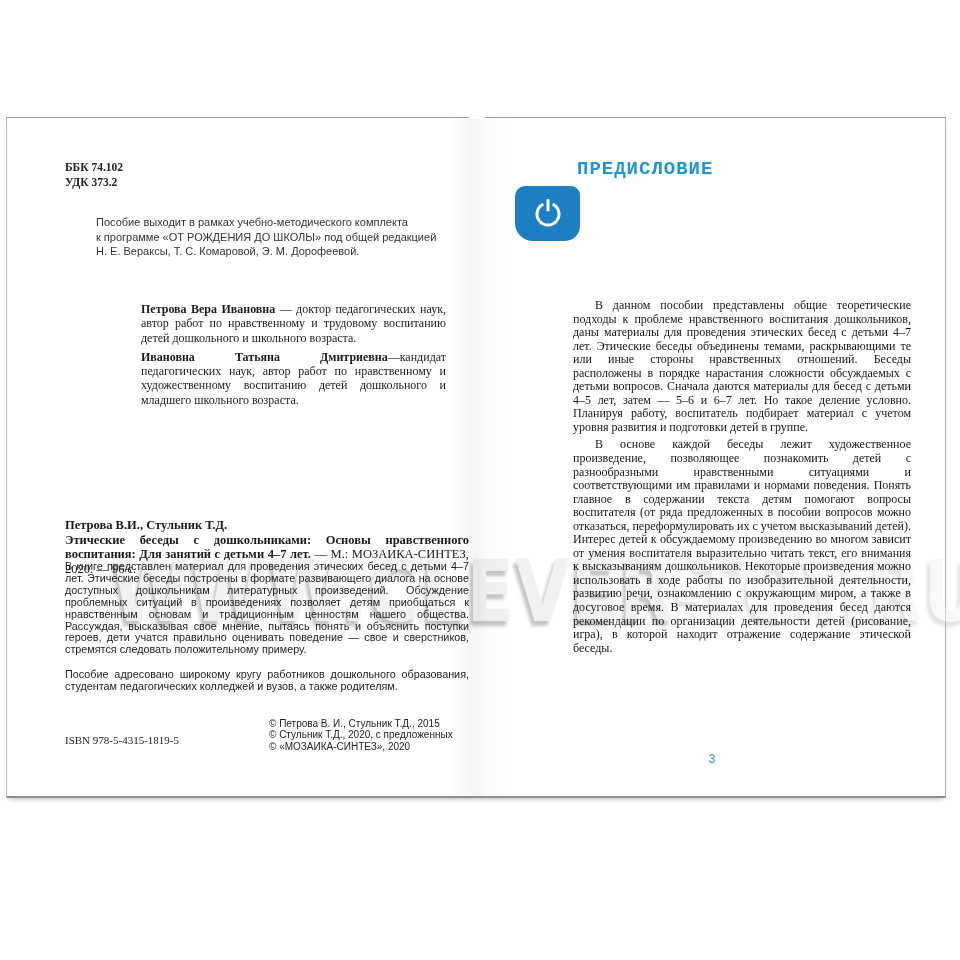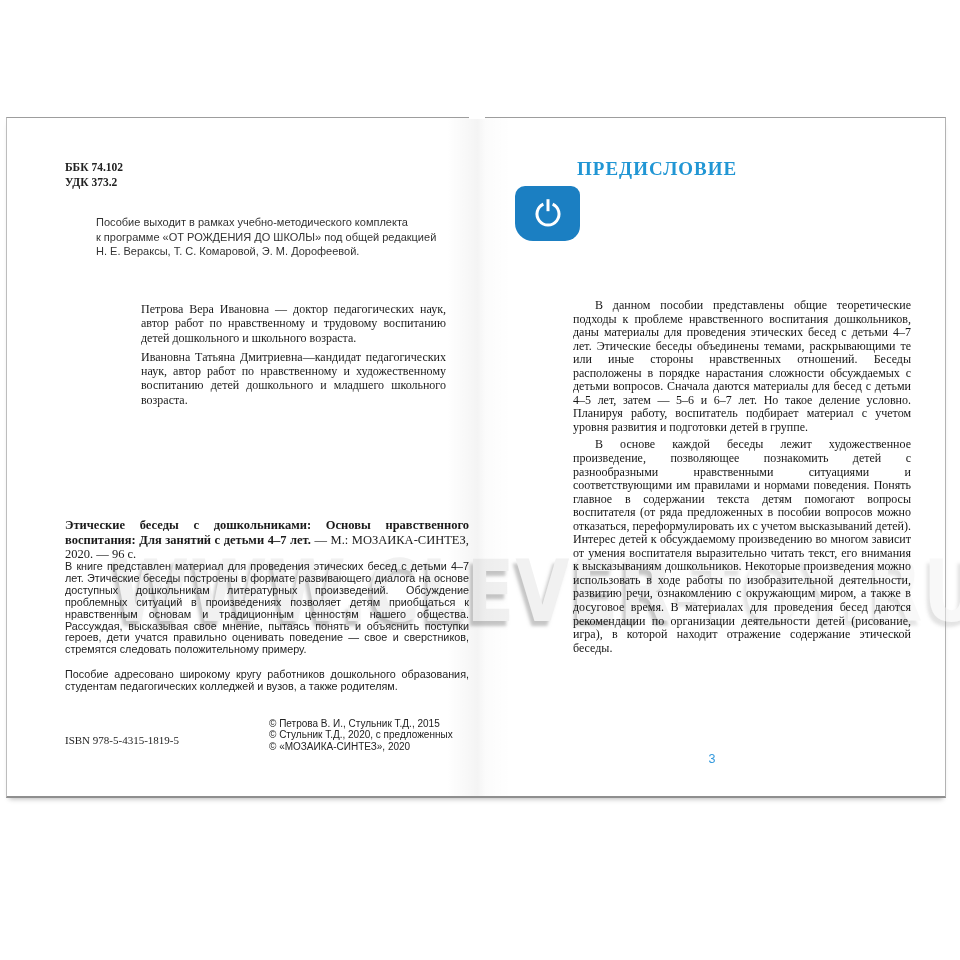--- a/index.html
+++ b/index.html
@@ -31,30 +31,30 @@
     color:#f1f1f1;text-shadow:-3px 4px 3px rgba(150,150,150,0.55);
     transform:scaleY(1.22);transform-origin:top left;
   }
   .watermark .wm-right{opacity:0.48;}
   .blk{position:absolute;z-index:2;}
   
   .bbk{left:58px;top:42px;font:bold 11.5px "Liberation Serif",serif;line-height:15px;color:#222;}
   .series-note{left:58px;top:97px;font:11px "Liberation Sans",sans-serif;line-height:14.6px;color:#333;margin-left:31px;}
   .bios{left:134px;top:184px;width:305px;font:12px "Liberation Serif",serif;line-height:14.3px;text-align:justify;}
   .bios p{margin:0 0 5px 0;}
-  .bios .b{font-weight:normal;}
+  .bios .b{font-weight:bold;}
   .bib{left:58px;top:400px;width:404px;font:bold 12.5px "Liberation Serif",serif;line-height:14.7px;text-align:justify;}
   .bib .normal{font-weight:normal;}
   .annotation{left:58px;top:443px;width:404px;font:10.8px "Liberation Sans",sans-serif;line-height:11.9px;text-align:justify;color:#222;}
   .audience{left:58px;top:551px;width:404px;font:10.8px "Liberation Sans",sans-serif;line-height:11.9px;text-align:justify;color:#222;}
   .copyright{left:262px;top:600px;font:10px "Liberation Sans",sans-serif;line-height:11.4px;color:#222;}
   .isbn{left:58px;top:616px;font:11px "Liberation Serif",serif;color:#222;}
   
   .preface-title{
-    left:98px;top:40px;font-family:Liberation Serif, serif;font-weight:bold;
+    left:98px;top:40px;font-family:Liberation Mono, monospace;font-weight:bold;
     font-size:19px;letter-spacing:1px;color:#2196d4;
   }
   .preface-badge{
     left:36px;top:68px;width:65px;height:55px;background:#1b7fc2;
     border-radius:10px 9px 15px 18px;display:flex;align-items:center;justify-content:center;
   }
   .body-text{left:90px;top:177px;width:346px;font:12px "Liberation Serif",serif;line-height:13.55px;text-align:justify;color:#151515;}
   .body-text p{margin:4px;text-indent:22px;}
   .page-num{left:0;width:100%;top:634px;text-align:center;font:12.5px "Liberation Sans",sans-serif;color:#3399dd;}
 </style>
@@ -76,20 +76,21 @@
       <div>к программе «ОТ РОЖДЕНИЯ ДО ШКОЛЫ» под общей редакцией</div>
       <div>Н. Е. Вераксы, Т. С. Комаровой, Э. М. Дорофеевой.</div>
     </div>
 
     <div class="blk bios">
       <p><span class="b">Петрова Вера Ивановна</span><span> — </span><span>доктор педагогических наук, автор работ по нравственному и трудовому воспитанию детей дошкольного и школьного возраста.</span></p>
       <p><span class="b">Ивановна Татьяна Дмитриевна</span><span>—</span><span>кандидат педагогических наук, автор работ по нравственному и художественному воспитанию детей дошкольного и младшего школьного возраста.</span></p>
     </div>
 
     <div class="blk bib">
+      <div>Петрова В.И., Стульник Т.Д.</div>
       <div><span>Этические беседы с дошкольниками: Основы нравственного воспитания: Для занятий с детьми 4–7 лет.</span><span class="normal"> — М.: МОЗАИКА-СИНТЕЗ, 2020. — 96 с.</span></div>
     </div>
 
     <div class="blk annotation">В книге представлен материал для проведения этических бесед с детьми 4–7 лет. Этические беседы построены в формате развивающего диалога на основе доступных дошкольникам литературных произведений. Обсуждение проблемных ситуаций в произведениях позволяет детям приобщаться к нравственным основам и традиционным ценностям нашего общества. Рассуждая, высказывая свое мнение, пытаясь понять и объяснить поступки героев, дети учатся правильно оценивать поведение — свое и сверстников, стремятся следовать положительному примеру.</div>
 
     <div class="blk audience">Пособие адресовано широкому кругу работников дошкольного образования, студентам педагогических колледжей и вузов, а также родителям.</div>
 
     <div class="blk copyright">
       <div>© Петрова В. И., Стульник Т.Д., 2015</div>
       <div>© Стульник Т.Д., 2020, с предложенных</div>

